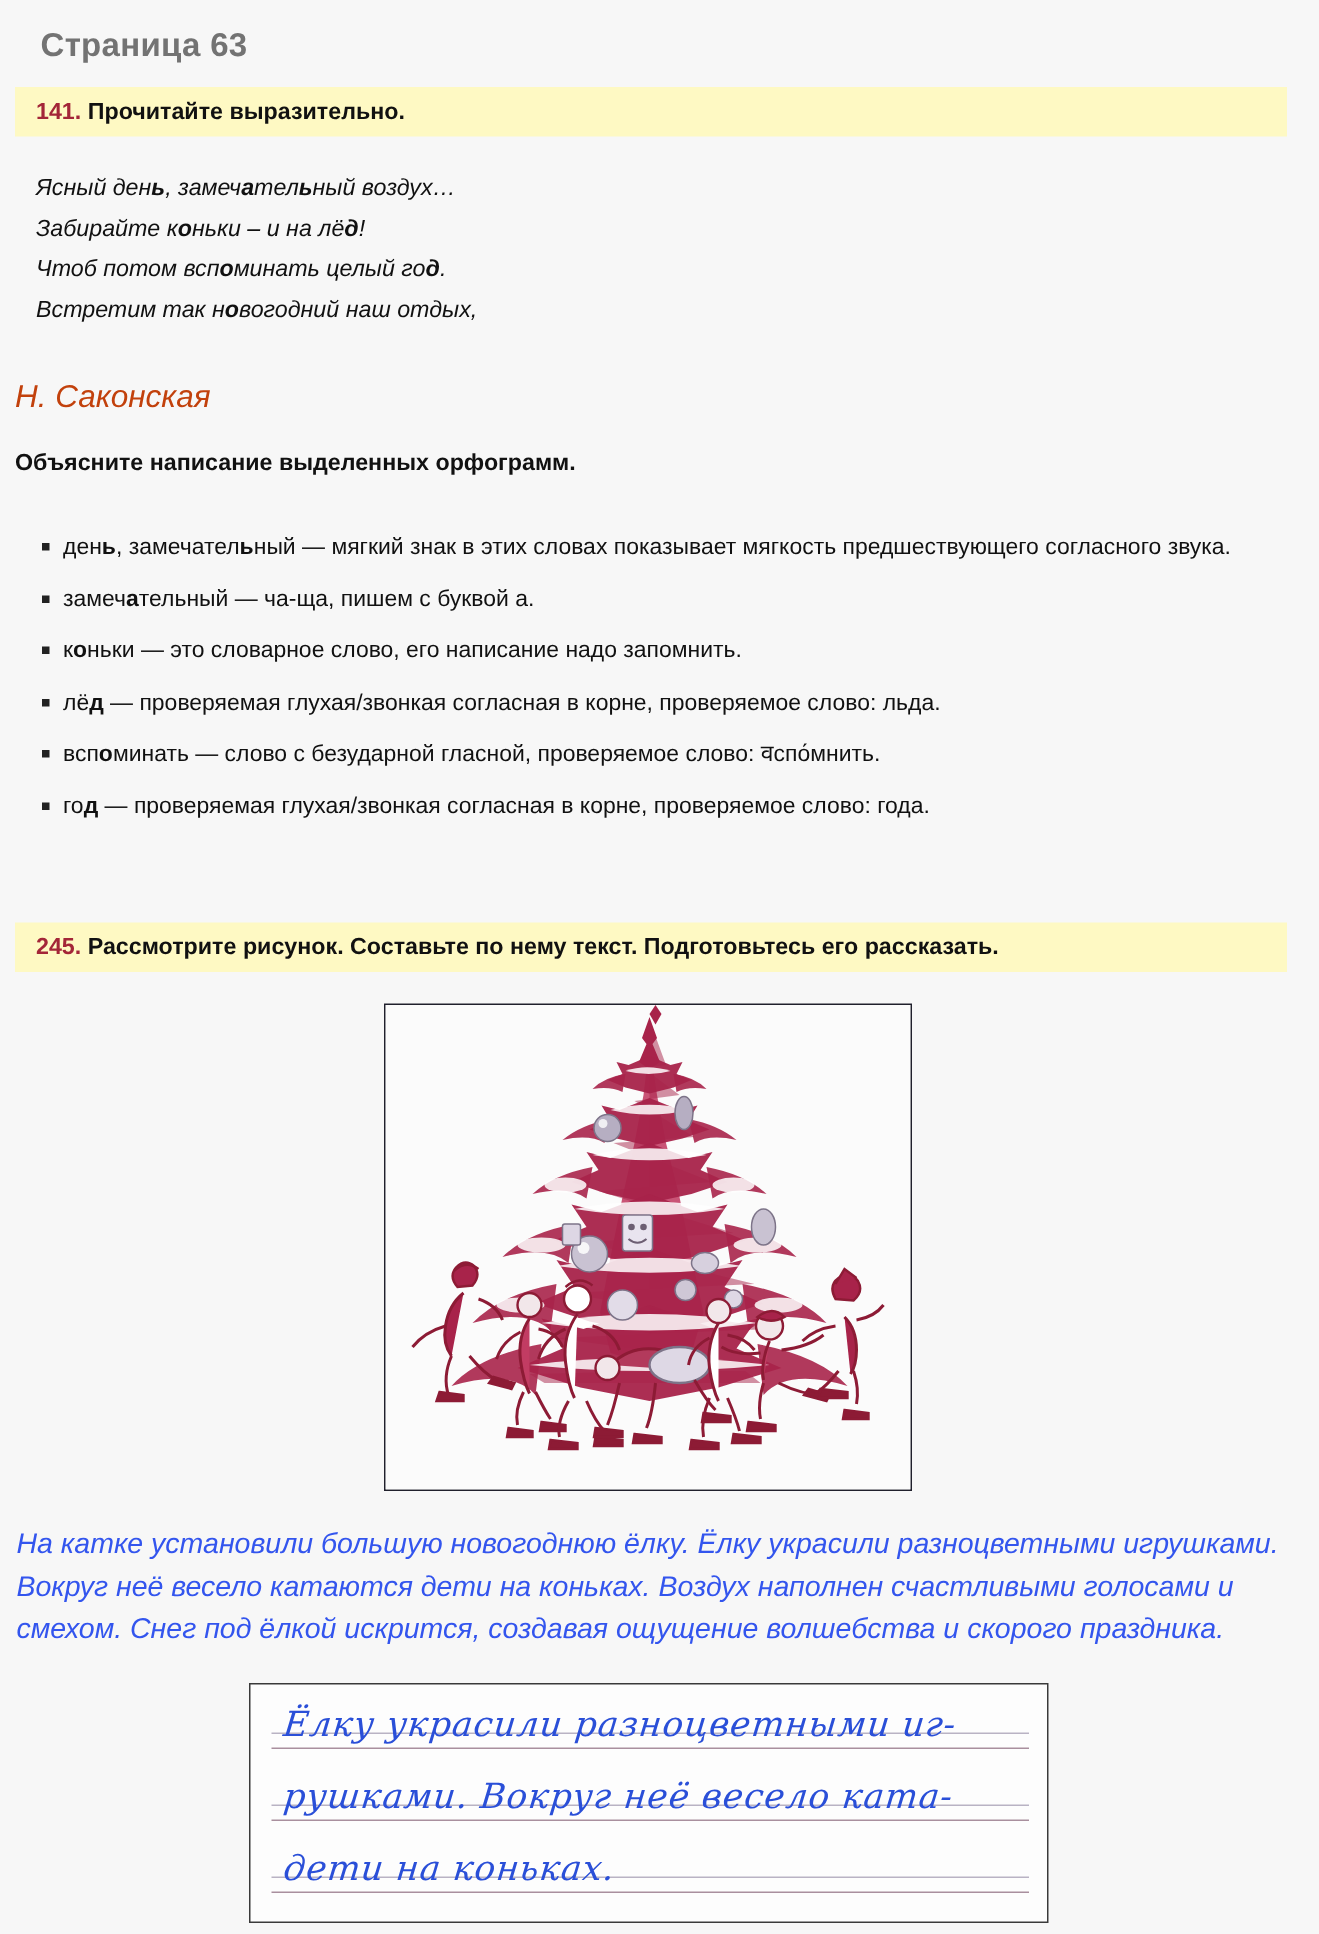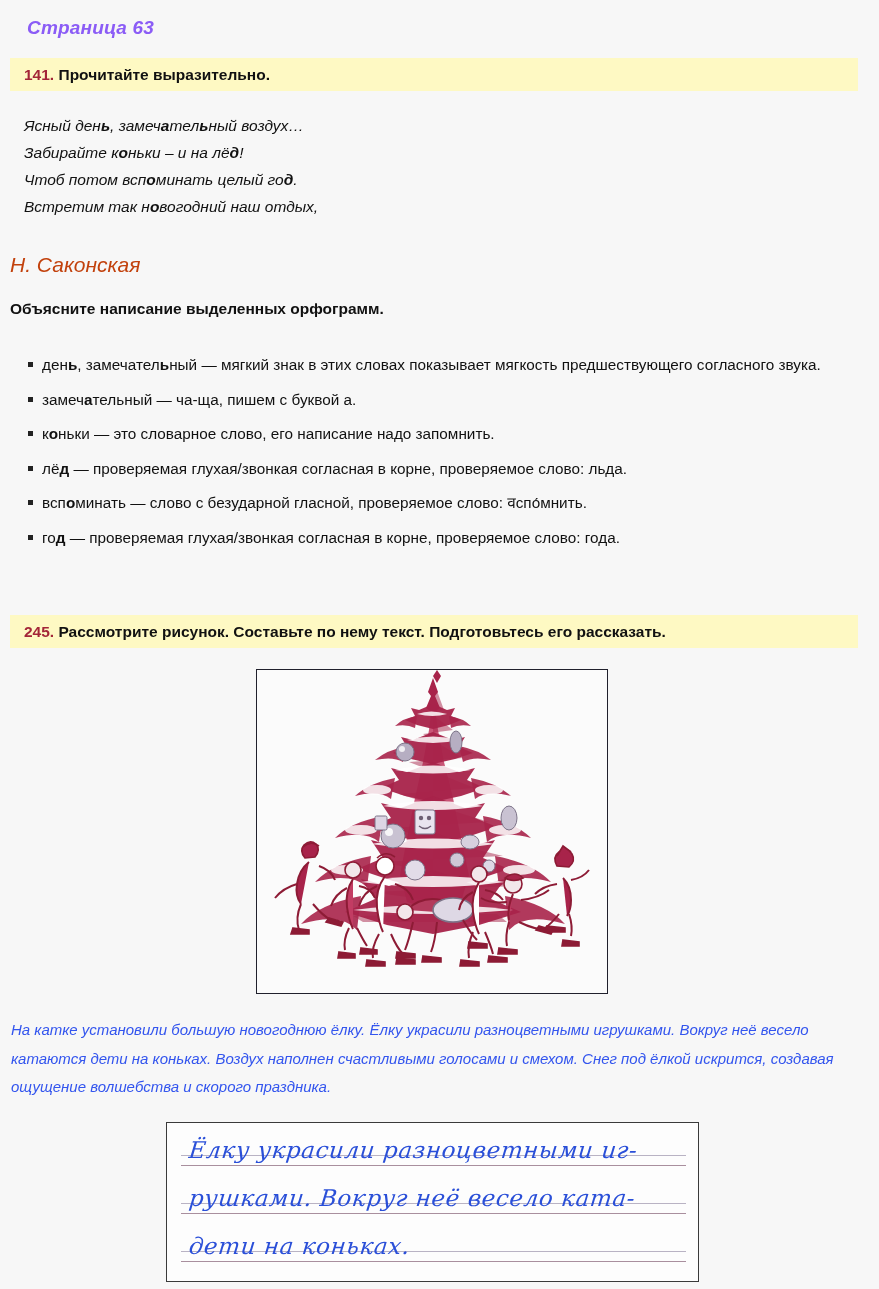--- a/index.html
+++ b/index.html
@@ -20,25 +20,24 @@
     width: 879px;
     height: 1289px;
     box-sizing: border-box;
   }
 
   
   .page-title {
     position: absolute;
     left: 27px;
     top: 17px;
-    font-size: 19px;
+    font-size: 22px;
     font-weight: bold;
-    color: #8b5cf6;
+    color: #737373;
     letter-spacing: .2px;
-    font-style: italic;
   }
 
   
   .task-band {
     position: absolute;
     left: 10px;
     width: 848px;
     background: #fef9c3;
     box-sizing: border-box;
     padding: 7px 0 7px 14px;
@@ -128,21 +127,21 @@
     overflow: hidden;
   }
   .figure-frame svg { display: block; }
 
   
   .answer-text {
     position: absolute;
     left: 11px;
     top: 1016px;
     width: 848px;
-    font-size: 15px;
+    font-size: 19px;
     font-style: italic;
     line-height: 28.5px;
     color: #3355ee;
   }
 
   
   .hand-box {
     position: absolute;
     left: 166px;
     top: 1122px;

